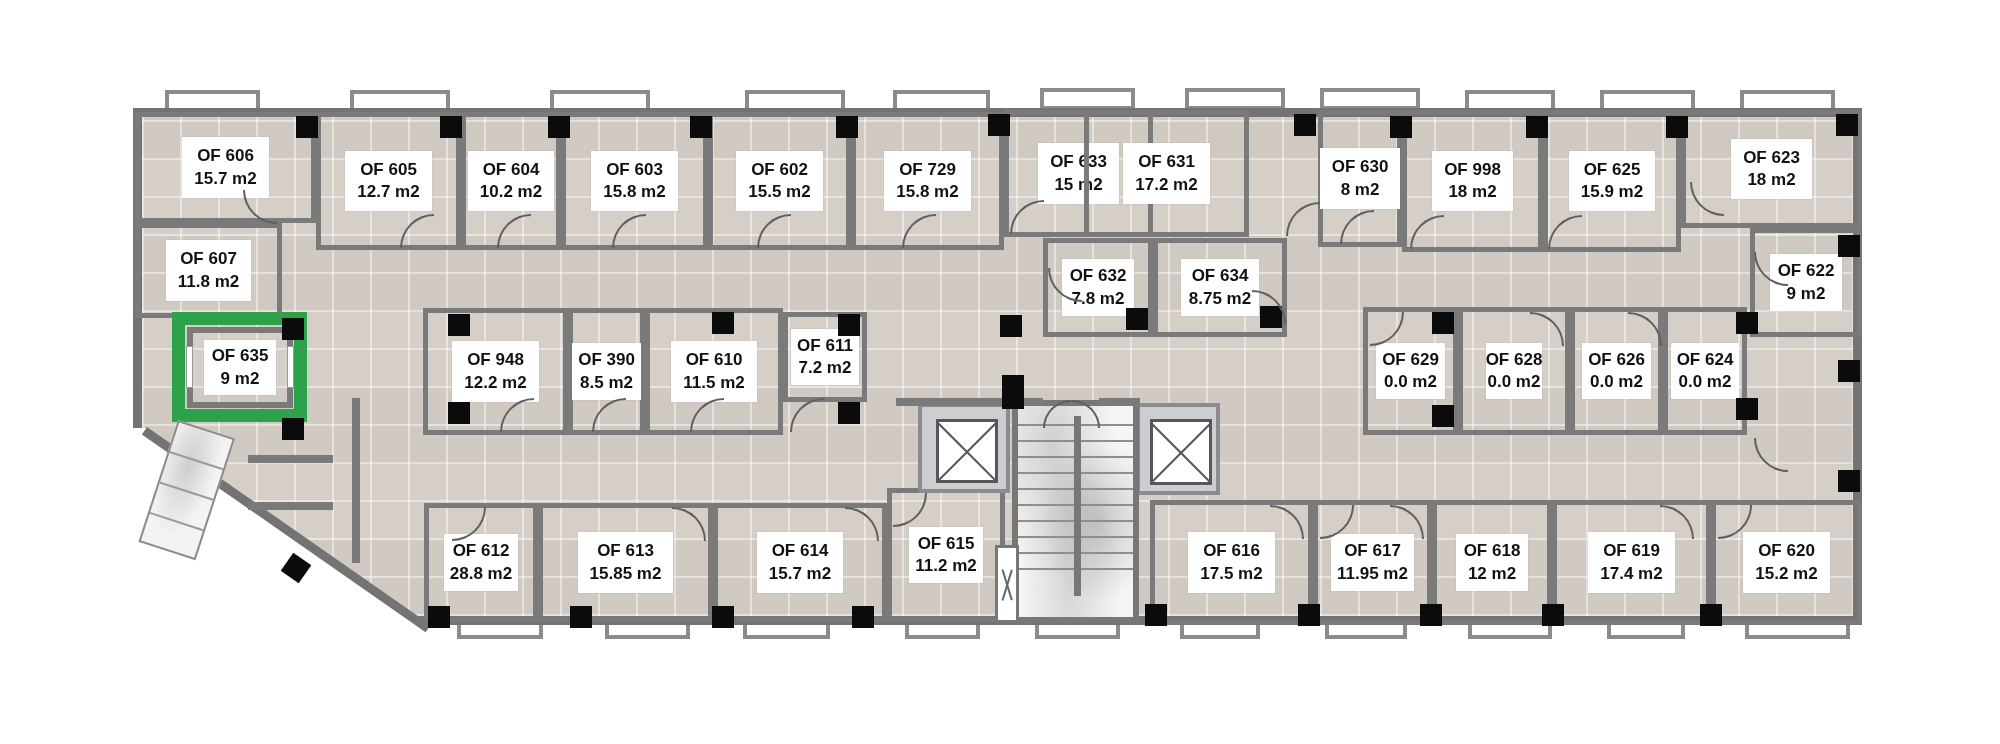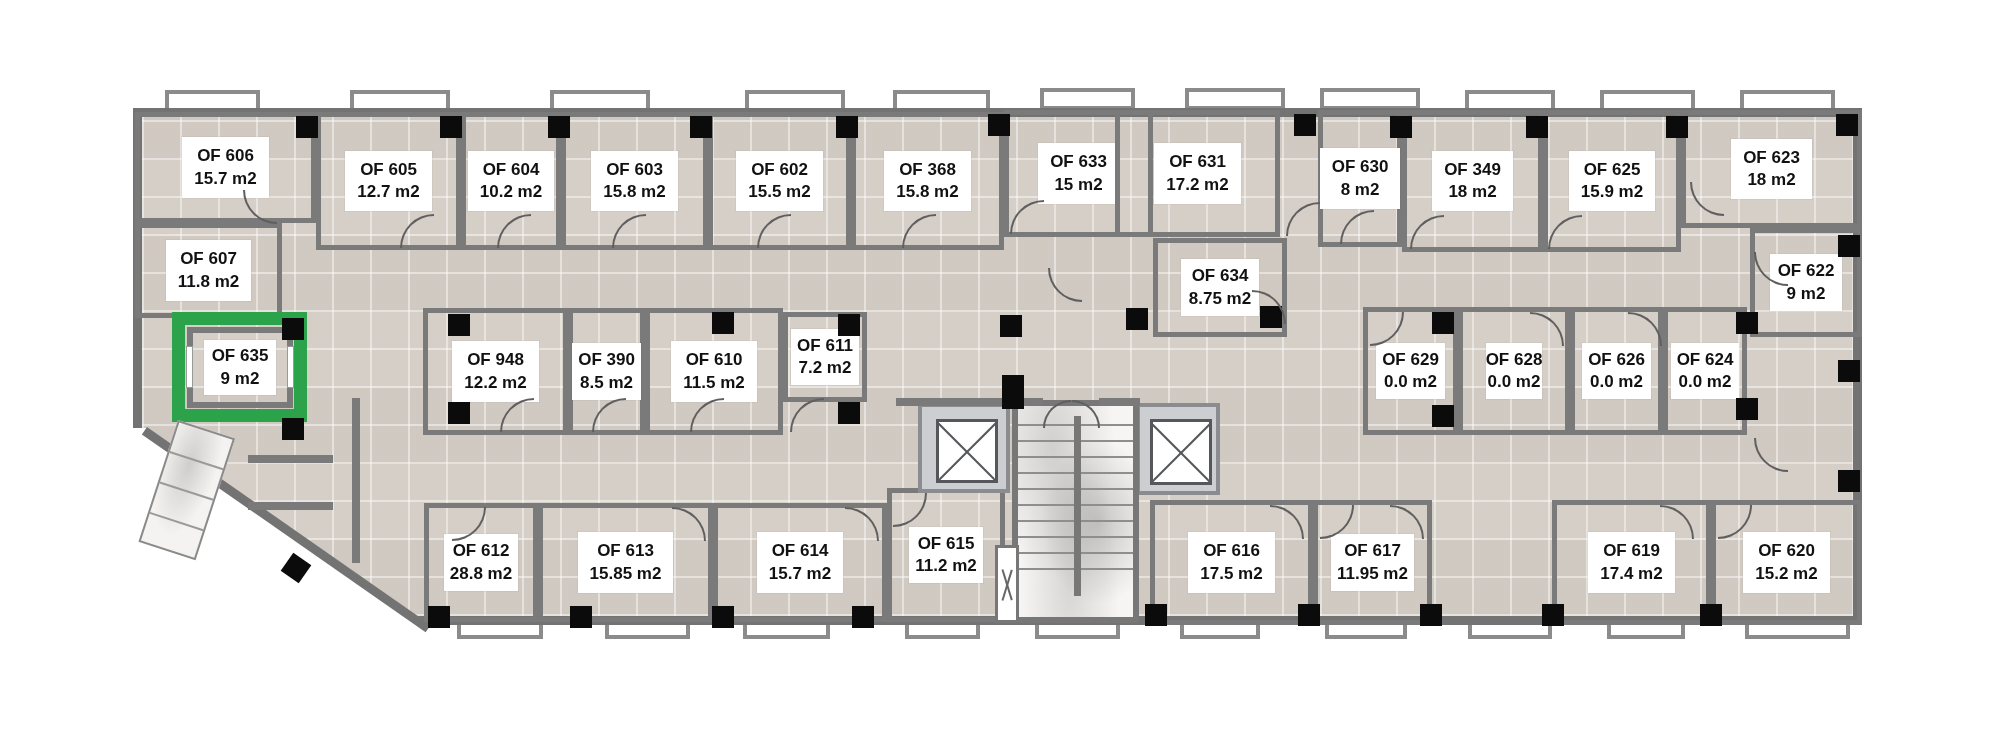--- a/index.html
+++ b/index.html
@@ -120,45 +120,45 @@
       </div>
     </div>
   <div class="room" style="left:708px;top:112px;width:143px;height:138px">
     <div class="tag">
         <span>OF 602</span>
         <span>15.5 m2</span>
       </div>
     </div>
   <div class="room" style="left:851px;top:112px;width:153px;height:138px">
     <div class="tag">
-        <span>OF 368</span>
+        <span>OF 729</span>
         <span>15.8 m2</span>
       </div>
     </div>
   <div class="room" style="left:1004px;top:110px;width:149px;height:127px">
     <div class="tag">
         <span>OF 633</span>
         <span>15 m2</span>
       </div>
     </div>
-  <div class="room" style="left:1115px;top:110px;width:165px;height:127px">
+  <div class="room" style="left:1084px;top:110px;width:165px;height:127px">
     <div class="tag">
         <span>OF 631</span>
         <span>17.2 m2</span>
       </div>
     </div>
   <div class="room" style="left:1318px;top:110px;width:84px;height:137px">
     <div class="tag">
         <span>OF 630</span>
         <span>8 m2</span>
       </div>
     </div>
   <div class="room" style="left:1402px;top:110px;width:141px;height:142px">
     <div class="tag">
-        <span>OF 349</span>
+        <span>OF 998</span>
         <span>18 m2</span>
       </div>
     </div>
   <div class="room" style="left:1543px;top:110px;width:138px;height:142px">
     <div class="tag">
         <span>OF 625</span>
         <span>15.9 m2</span>
       </div>
     </div>
   <div class="room" style="left:1681px;top:110px;width:181px;height:118px">
@@ -203,20 +203,26 @@
         <span>11.5 m2</span>
       </div>
     </div>
   <div class="room" style="left:783px;top:312px;width:84px;height:90px">
     <div class="tag" style="padding:6px 6px">
         <span>OF 611</span>
         <span>7.2 m2</span>
       </div>
     </div>
 
+  <div class="room" style="left:1043px;top:238px;width:110px;height:99px">
+    <div class="tag" style="padding:6px 8px">
+        <span>OF 632</span>
+        <span>7.8 m2</span>
+      </div>
+    </div>
   <div class="room" style="left:1153px;top:238px;width:134px;height:99px">
     <div class="tag" style="padding:6px 8px">
         <span>OF 634</span>
         <span>8.75 m2</span>
       </div>
     </div>
 
   <div class="room" style="left:1363px;top:307px;width:95px;height:128px">
     <div class="tag" style="padding:6px 6px">
         <span>OF 629</span>
@@ -276,20 +282,26 @@
   <div class="room" style="left:1150px;top:500px;width:163px;height:125px">
     <div class="tag">
         <span>OF 616</span>
         <span>17.5 m2</span>
       </div>
     </div>
   <div class="room" style="left:1313px;top:500px;width:119px;height:125px">
     <div class="tag" style="padding:6px 6px">
         <span>OF 617</span>
         <span>11.95 m2</span>
+      </div>
+    </div>
+  <div class="room" style="left:1432px;top:500px;width:120px;height:125px">
+    <div class="tag" style="padding:6px 8px">
+        <span>OF 618</span>
+        <span>12 m2</span>
       </div>
     </div>
   <div class="room" style="left:1552px;top:500px;width:159px;height:125px">
     <div class="tag">
         <span>OF 619</span>
         <span>17.4 m2</span>
       </div>
     </div>
   <div class="room" style="left:1711px;top:500px;width:151px;height:125px">
     <div class="tag">

